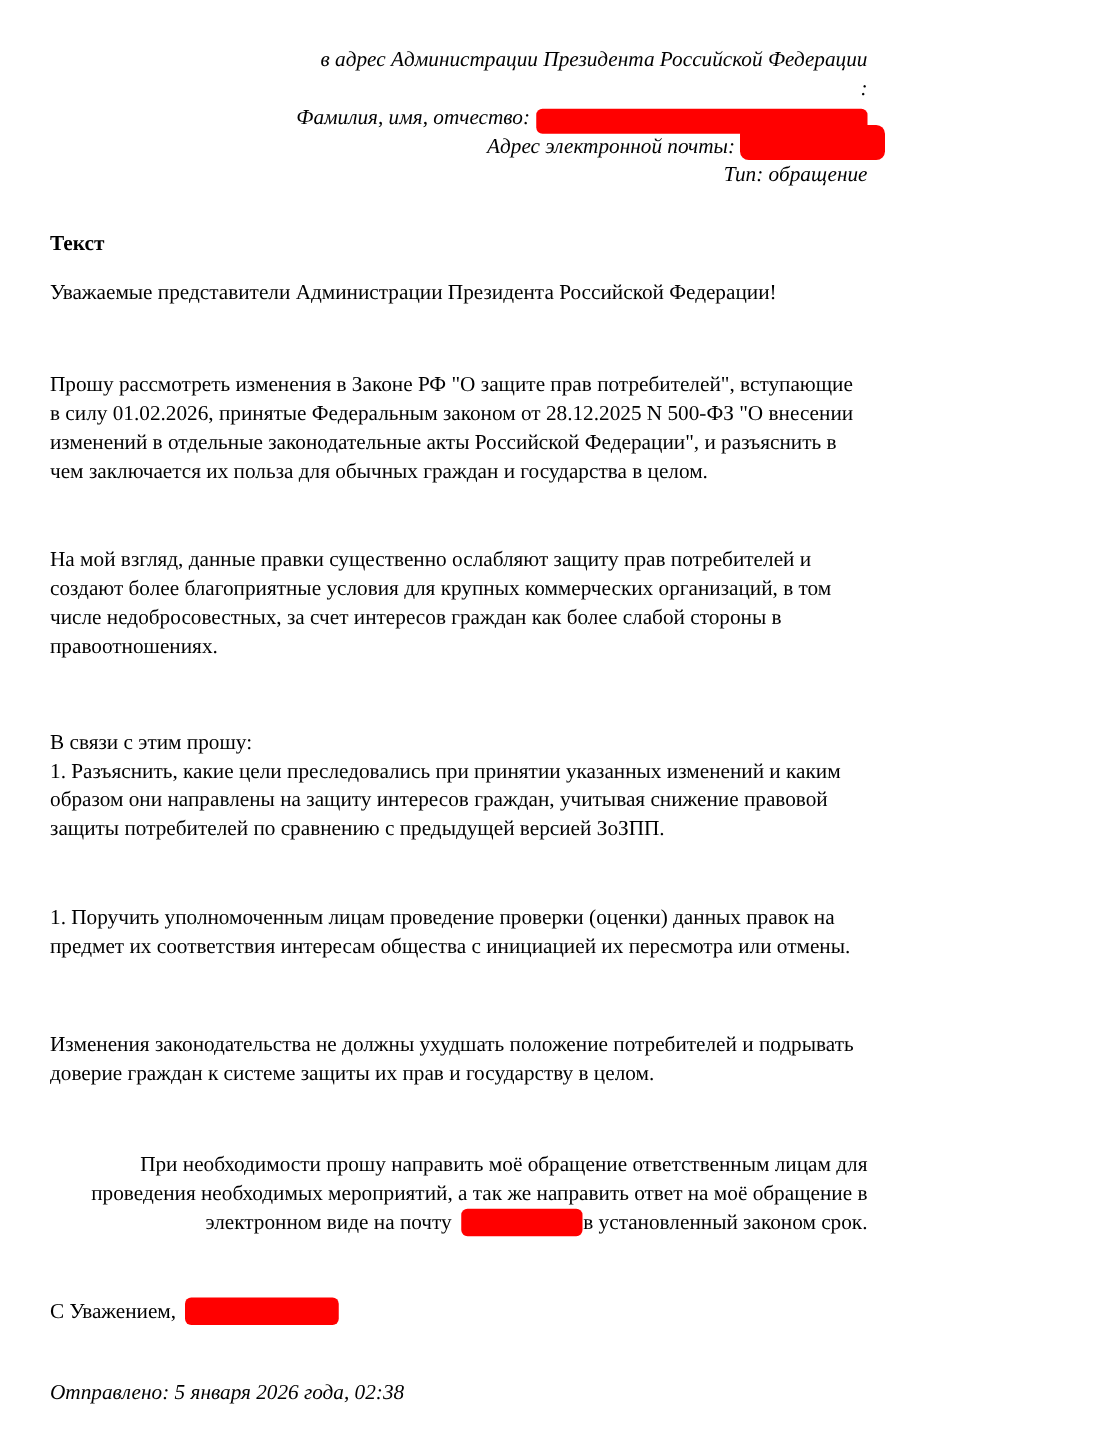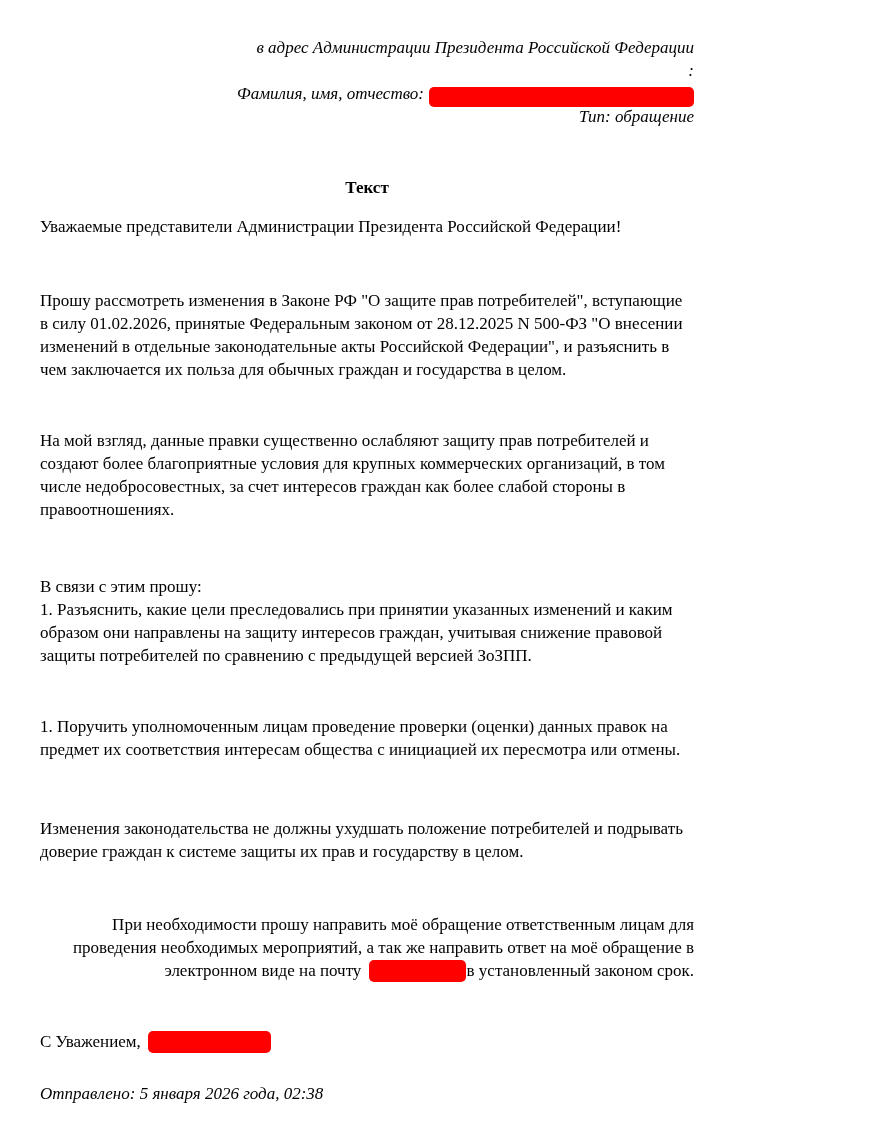--- a/index.html
+++ b/index.html
@@ -58,46 +58,46 @@
     margin-left: 3px;
     margin-right: 1px;
   }
   .redact.sig {
     width: 123px;
     height: 22px;
     top: 1px;
     margin-left: 3px;
   }
   .title {
-    margin-top: 48px;
-    text-align: center;
+    margin-top: 32px;
     font-weight: bold;
     height: 23px;
   }
   p { margin: 0; }
   .salutation   { margin-top: 16px; }
   .p1           { margin-top: 51px; }
   .p2           { margin-top: 48px; }
   .request-intro{ margin-top: 54px; }
   .item1        { margin-top: 0; }
   .item2        { margin-top: 48px; }
   .p4           { margin-top: 56px; }
   .p5           { margin-top: 50px; text-align: right; }
   .signature    { margin-top: 48px; }
-  .sent         { margin-top: 29px; font-style: italic; }
+  .sent         { margin-top: 42px; font-style: italic; }
 </style>
 </head>
 <body>
 
 <div class="page">
 
   <div class="form-header">
     <div class="hline">в адрес Администрации Президента Российской Федерации</div>
     <div class="hline">:</div>
     <div class="hline"><span>Фамилия, имя, отчество:</span><span class="redact fio" style="background: rgb(255, 0, 0);"></span></div>
+    <div class="hline"><span>Адрес электронной почты:</span><span class="redact email" style="background: rgb(255, 0, 0);"></span></div>
     <div class="hline">Тип: обращение</div>
   </div>
 
   <div class="title">Текст</div>
 
   <p class="salutation">Уважаемые представители Администрации Президента Российской Федерации!</p>
 
   <p class="p1">Прошу рассмотреть изменения в Законе РФ "О защите прав потребителей", вступающие в силу 01.02.2026, принятые Федеральным законом от 28.12.2025 N 500-ФЗ "О внесении изменений в отдельные законодательные акты Российской Федерации", и разъяснить в чем заключается их польза для обычных граждан и государства в целом.</p>
 
   <p class="p2">На мой взгляд, данные правки существенно ослабляют защиту прав потребителей и создают более благоприятные условия для крупных коммерческих организаций, в том числе недобросовестных, за счет интересов граждан как более слабой стороны в правоотношениях.</p>

